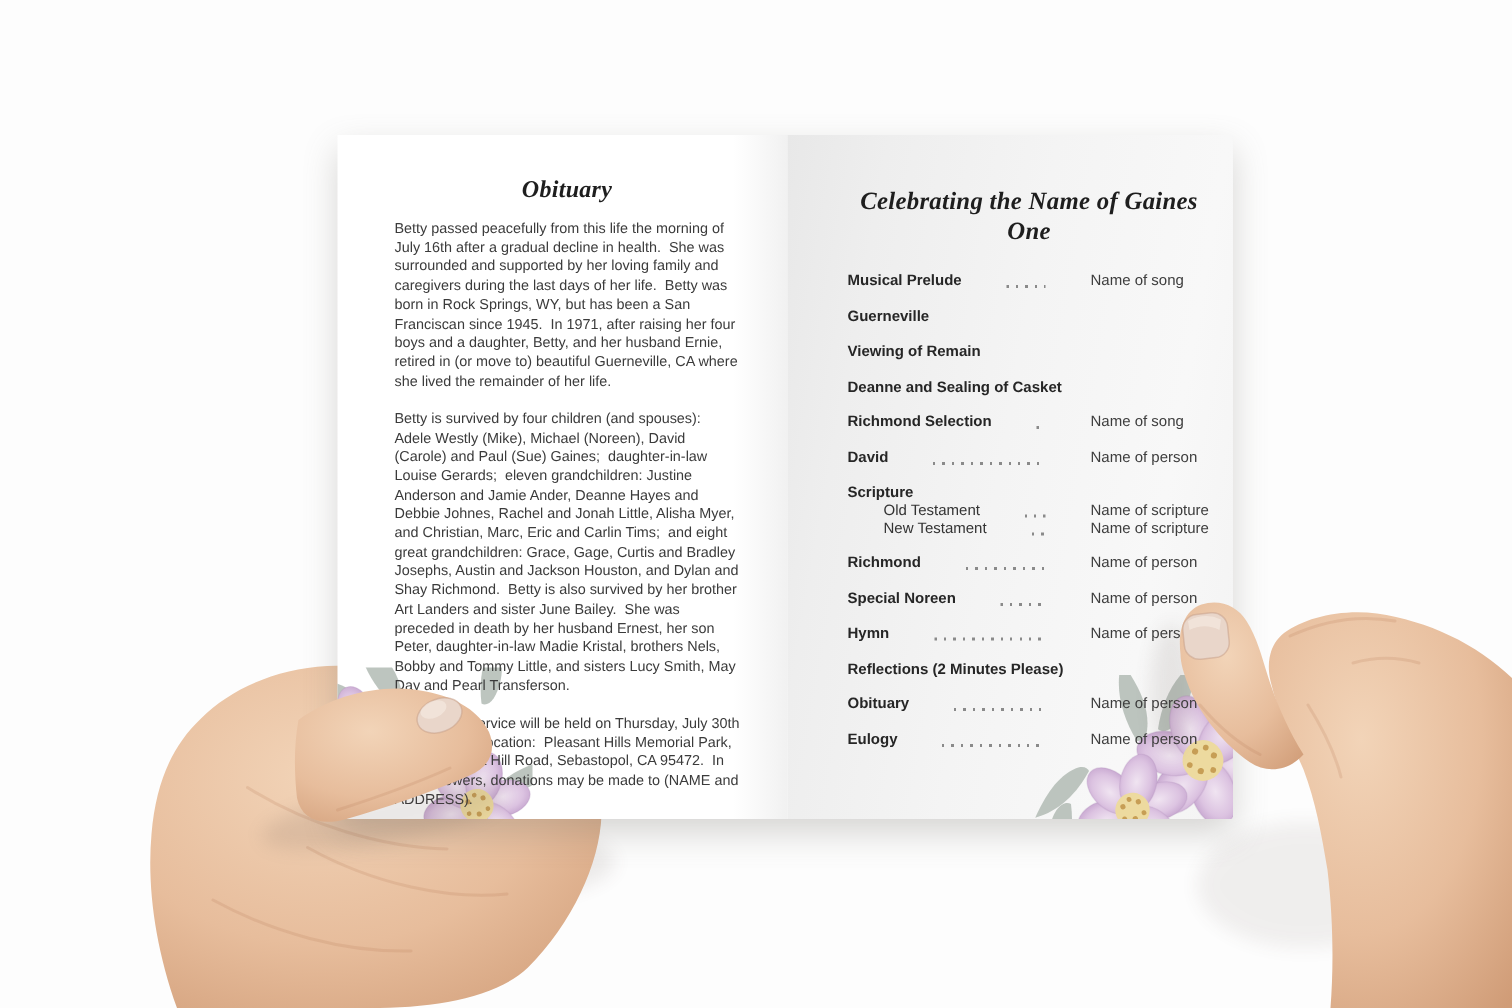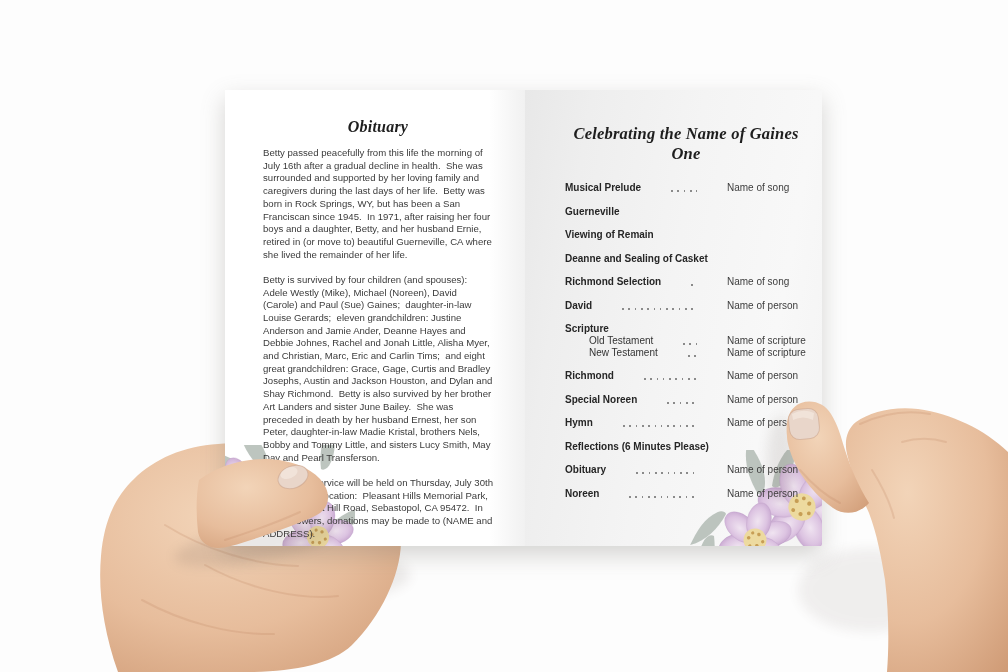--- a/index.html
+++ b/index.html
@@ -202,29 +202,29 @@
               <span class="slabel">Special Noreen</span>
               <span class="sleader"></span>
               <span class="svalue">Name of person</span>
             </div>
             <div class="srow mb-main">
               <span class="slabel">Hymn</span>
               <span class="sleader"></span>
               <span class="svalue">Name of person</span>
             </div>
             <div class="srow mb-main">
-              <span class="slabel">Reflections (6 Minutes Please)</span>
+              <span class="slabel">Reflections (2 Minutes Please)</span>
             </div>
             <div class="srow mb-main">
               <span class="slabel">Obituary</span>
               <span class="sleader"></span>
               <span class="svalue">Name of person</span>
             </div>
             <div class="srow mb-main">
-              <span class="slabel">Noreen</span>
+              <span class="slabel">Eulogy</span>
               <span class="sleader"></span>
               <span class="svalue">Name of person</span>
             </div>
           </div>
       </div>
     </div>
 
   </div>
 
   <svg class="layer front" viewBox="0 0 1008 672">

